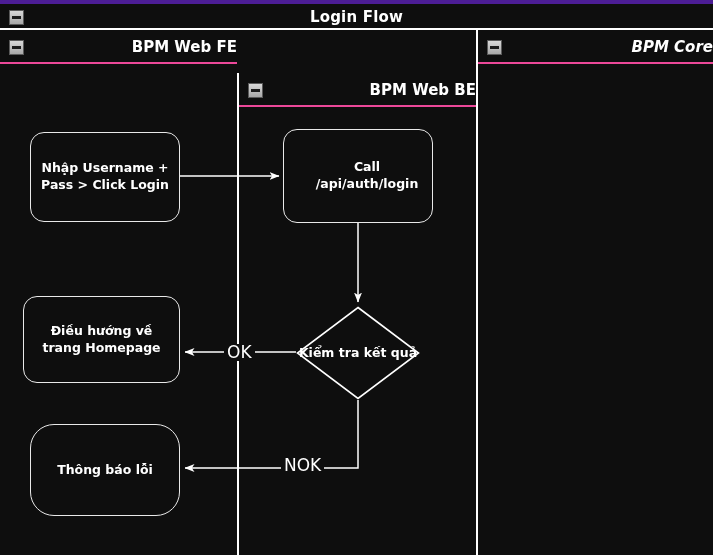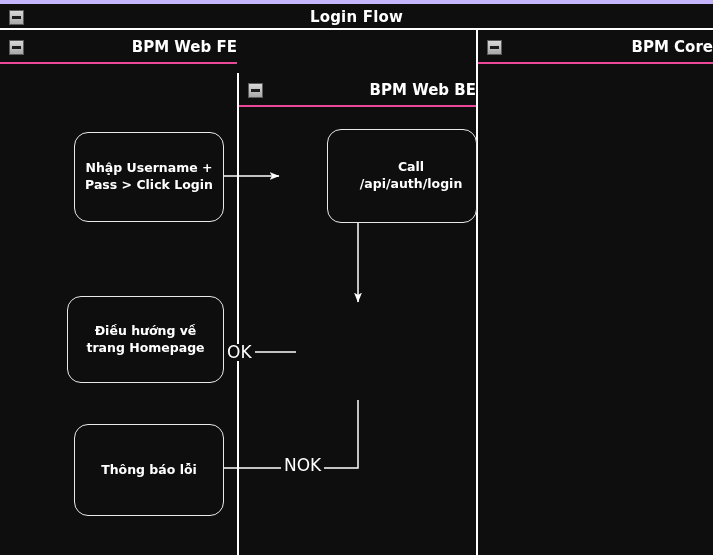--- a/index.html
+++ b/index.html
@@ -8,21 +8,21 @@
     background: #c8c8c8;
   }
   body {
     font-family: "DejaVu Sans", sans-serif;
   }
   #app {
     position: relative;
     width: 713px;
     height: 555px;
     overflow: hidden;
-    background: #c4b5fd;
+    background: #4c1d95;
   }
   
   .pool {
     position: absolute;
     left: 0;
     top: 4px;
     width: 713px;
     height: 551px;
     background: #0e0e0e;
     box-sizing: border-box;
@@ -81,47 +81,46 @@
     text-align: right;
     color: #ffffff;
     font-size: 15px;
     font-weight: bold;
     border-bottom: 2px solid #ec4899;
     box-sizing: border-box;
   }
   .lane-collapse { left: 9px; top: 10px; }
   #lane-0 { left: 0;     width: 237px; }
   #lane-1 { left: 237px; width: 239px; border-left: 2px solid #ffffff; margin-top: 43px; }
-  #lane-2 { left: 476px; width: 237px; border-left: 2px solid #ffffff; }
+  #lane-2 { left: 476px; width: 237px; border-left: 2px solid #ffffff; font-style: italic; }
 
   
   .node {
     position: absolute;
     box-sizing: border-box;
     color: #ffffff;
     display: flex;
     align-items: center;
     justify-content: center;
     text-align: center;
     font-size: 12.5px;
     font-weight: bold;
     line-height: 1.35;
     z-index: 5;
-    margin-left: 44px;
   }
   .task {
     border: 1.6px solid #e9e9e9;
     border-radius: 14px;
     background: #0e0e0e;
     padding: 0 10px;
   }
   #node-input    { left: 30px;  top: 128px; width: 150px; height: 90px; }
   #node-call     { left: 283px; top: 125px; width: 150px; height: 94px; padding-left: 28px; }
   #node-redirect { left: 23px;  top: 292px; width: 157px; height: 87px; }
-  #node-error    { left: 30px;  top: 420px; width: 150px; height: 92px; }
+  #node-error    { left: 30px;  top: 420px; width: 150px; height: 92px; border-radius: 24px; }
 
   
   #node-decision {
     left: 296px;
     top: 302px;
     width: 124px;
     height: 94px;
     z-index: 5;
   }
   #node-decision .dia-shape {
@@ -208,15 +207,21 @@
     <div class="edge-label" id="label-nok">NOK</div>
 
     <div class="node task" id="node-input">Nhập Username + Pass &gt; Click Login</div>
 
     <div class="node task" id="node-call">Call /api/auth/login</div>
 
     <div class="node task" id="node-redirect">Điều hướng về trang Homepage</div>
 
     <div class="node task" id="node-error">Thông báo lỗi</div>
 
+    <div class="node" id="node-decision">
+      <svg class="dia-shape" viewBox="0 0 124 94" xmlns="http://www.w3.org/2000/svg">
+        <polygon points="62,1.5 122.5,47 62,92.5 1.5,47" fill="#0e0e0e" stroke="#ffffff" stroke-width="1.6"></polygon>
+      </svg>
+      <div class="dia-label">Kiểm tra kết quả</div>
+    </div>
 
   </div>
 </div>
 
 </body></html>

